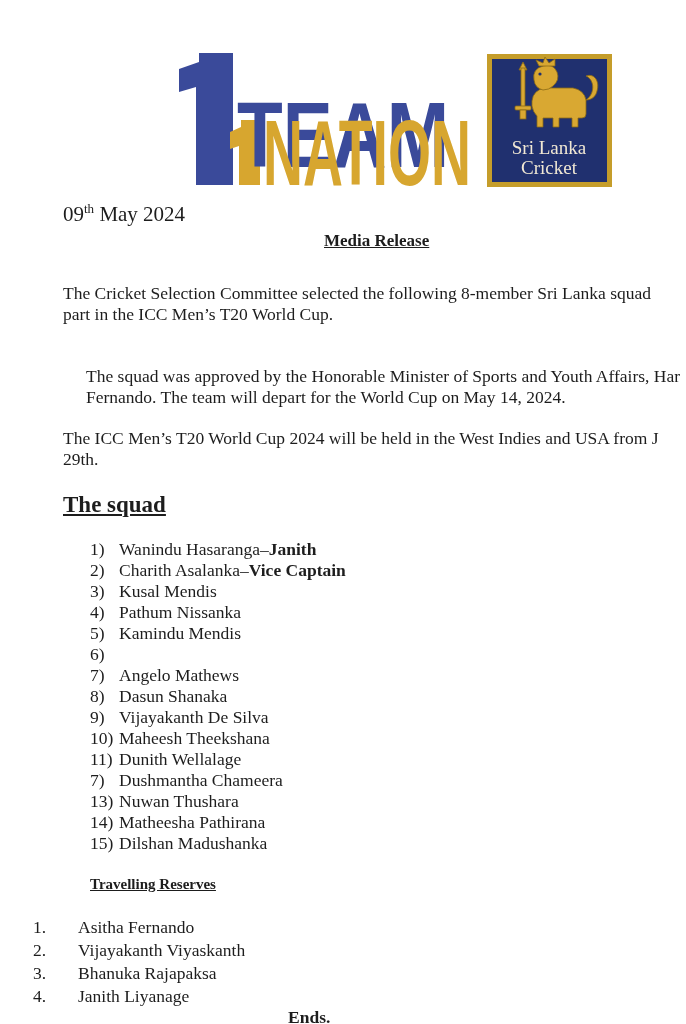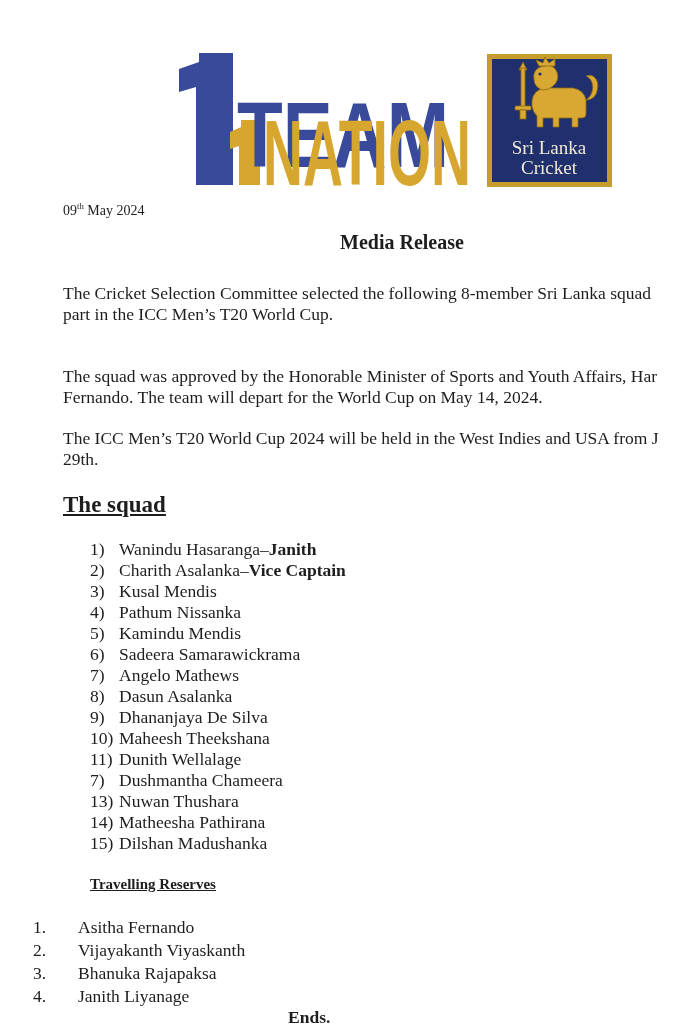--- a/index.html
+++ b/index.html
@@ -17,29 +17,29 @@
   .logo-block { position:absolute; left:0; top:0; width:686px; height:200px; }
   .otn-svg   { position:absolute; left:175px; top:50px; }
   .badge-svg { position:absolute; left:487px; top:54px; }
   .fill-blue { fill:var(--logo-blue); }
   .fill-gold { fill:var(--logo-gold); }
   .otn-word  { font-family:"Liberation Sans", sans-serif; font-weight:bold; }
   .badge-word{ font-family:"Liberation Serif", serif; fill:var(--badge-text); }
 
   
   .doc-line { white-space:nowrap; }
-  .date-line { position:absolute; left:63px; top:201px; font-size:14px; }
+  .date-line { position:absolute; left:63px; top:201px; font-size:21px; }
   .date-line sup { font-size:0.62em; }
   .release-heading {
-    position:absolute; left:340px; top:231px;
-    font-size:20px; font-weight:bold; white-space:nowrap;
+    position:absolute; left:324px; top:231px;
+    font-size:17px; font-weight:bold; white-space:nowrap;text-decoration:underline;
   }
   .para { position:absolute; left:63px; font-size:17.5px; line-height:21px; }
   .para-1 { top:283px; }
-  .para-2 { top:366px; }
+  .para-2 { top:366px;margin-left:23px; }
   .para-3 { top:428px; }
 
   .squad-heading {
     position:absolute; left:63px; top:492px;
     font-size:23px; font-weight:bold; text-decoration:underline; white-space:nowrap;
   }
   .squad-list { position:absolute; left:90px; top:539px; font-size:17.5px; line-height:21px; }
   .squad-item { display:flex; white-space:nowrap; }
   .squad-item .num { display:inline-block; width:29px; flex:none; }
   .squad-item .role { font-weight:bold; }
@@ -129,33 +129,32 @@
       <div class="squad-item">
         <span class="num">4)</span>
         <span class="nm">Pathum Nissanka</span>
       </div>
       <div class="squad-item">
         <span class="num">5)</span>
         <span class="nm">Kamindu Mendis</span>
       </div>
       <div class="squad-item">
         <span class="num">6)</span>
-        <span class="nm">Sadeera Samarawickrama</span>
       </div>
       <div class="squad-item">
         <span class="num">7)</span>
         <span class="nm">Angelo Mathews</span>
       </div>
       <div class="squad-item">
         <span class="num">8)</span>
-        <span class="nm">Dasun Asalanka</span>
+        <span class="nm">Dasun Shanaka</span>
       </div>
       <div class="squad-item">
         <span class="num">9)</span>
-        <span class="nm">Dhananjaya De Silva</span>
+        <span class="nm">Vijayakanth De Silva</span>
       </div>
       <div class="squad-item">
         <span class="num">10)</span>
         <span class="nm">Maheesh Theekshana</span>
       </div>
       <div class="squad-item">
         <span class="num">11)</span>
         <span class="nm">Dunith Wellalage</span>
       </div>
       <div class="squad-item">

